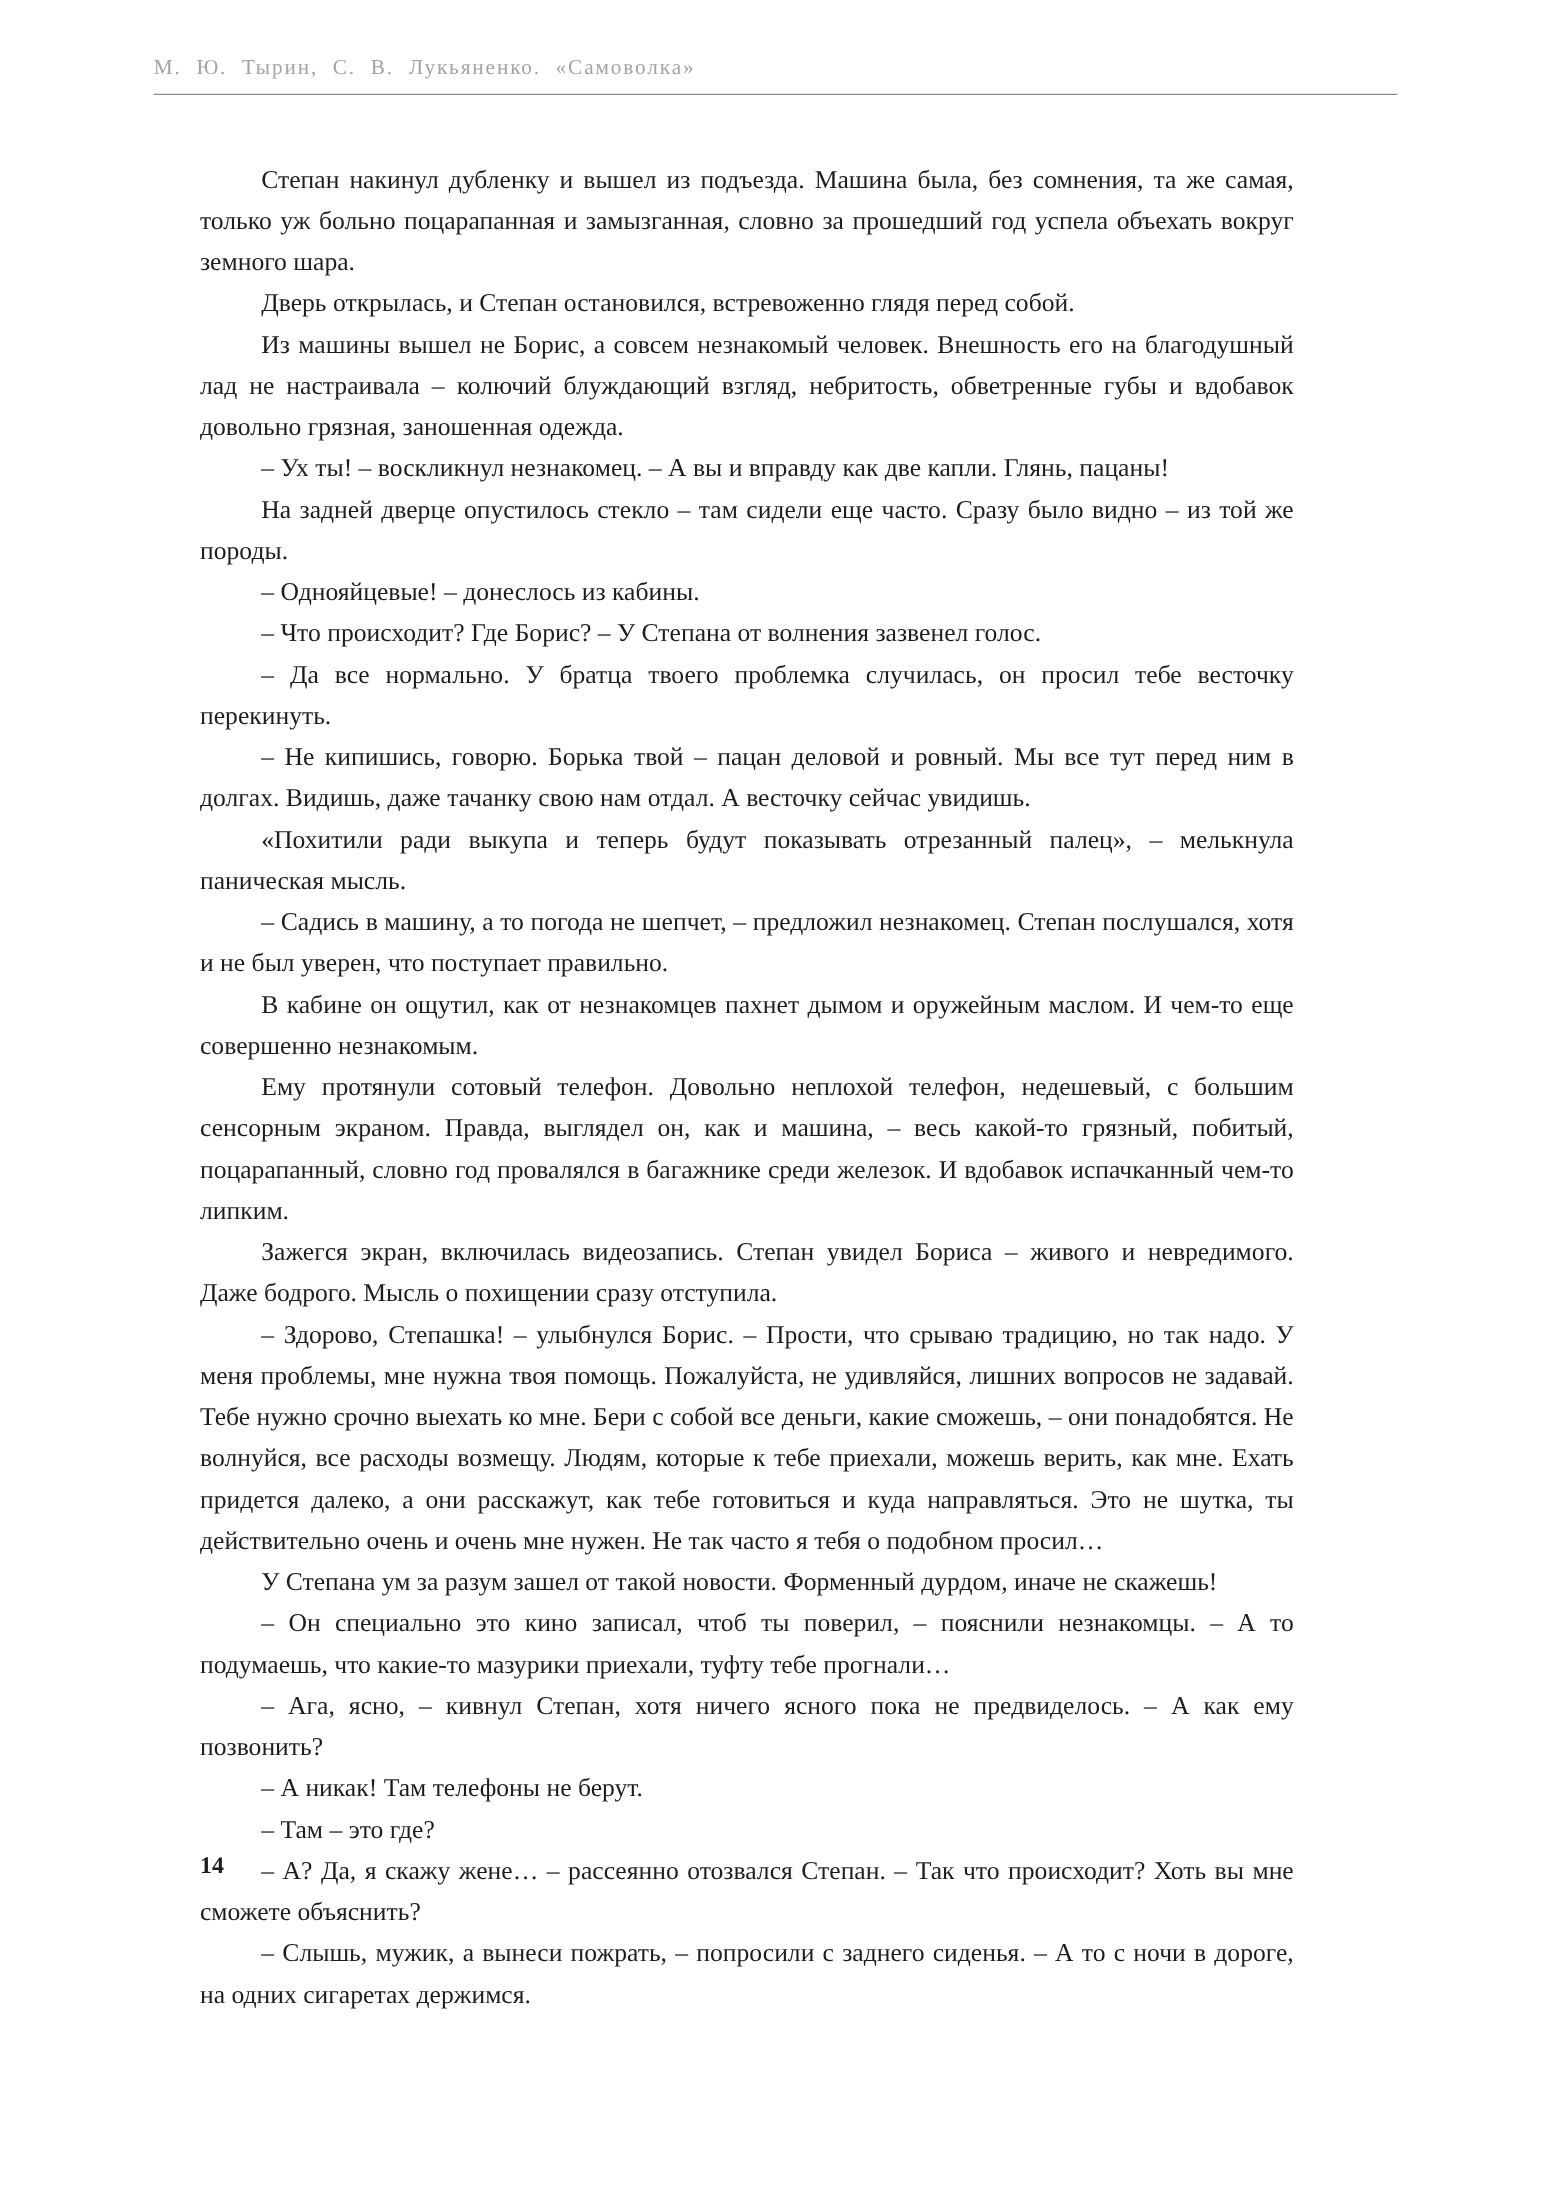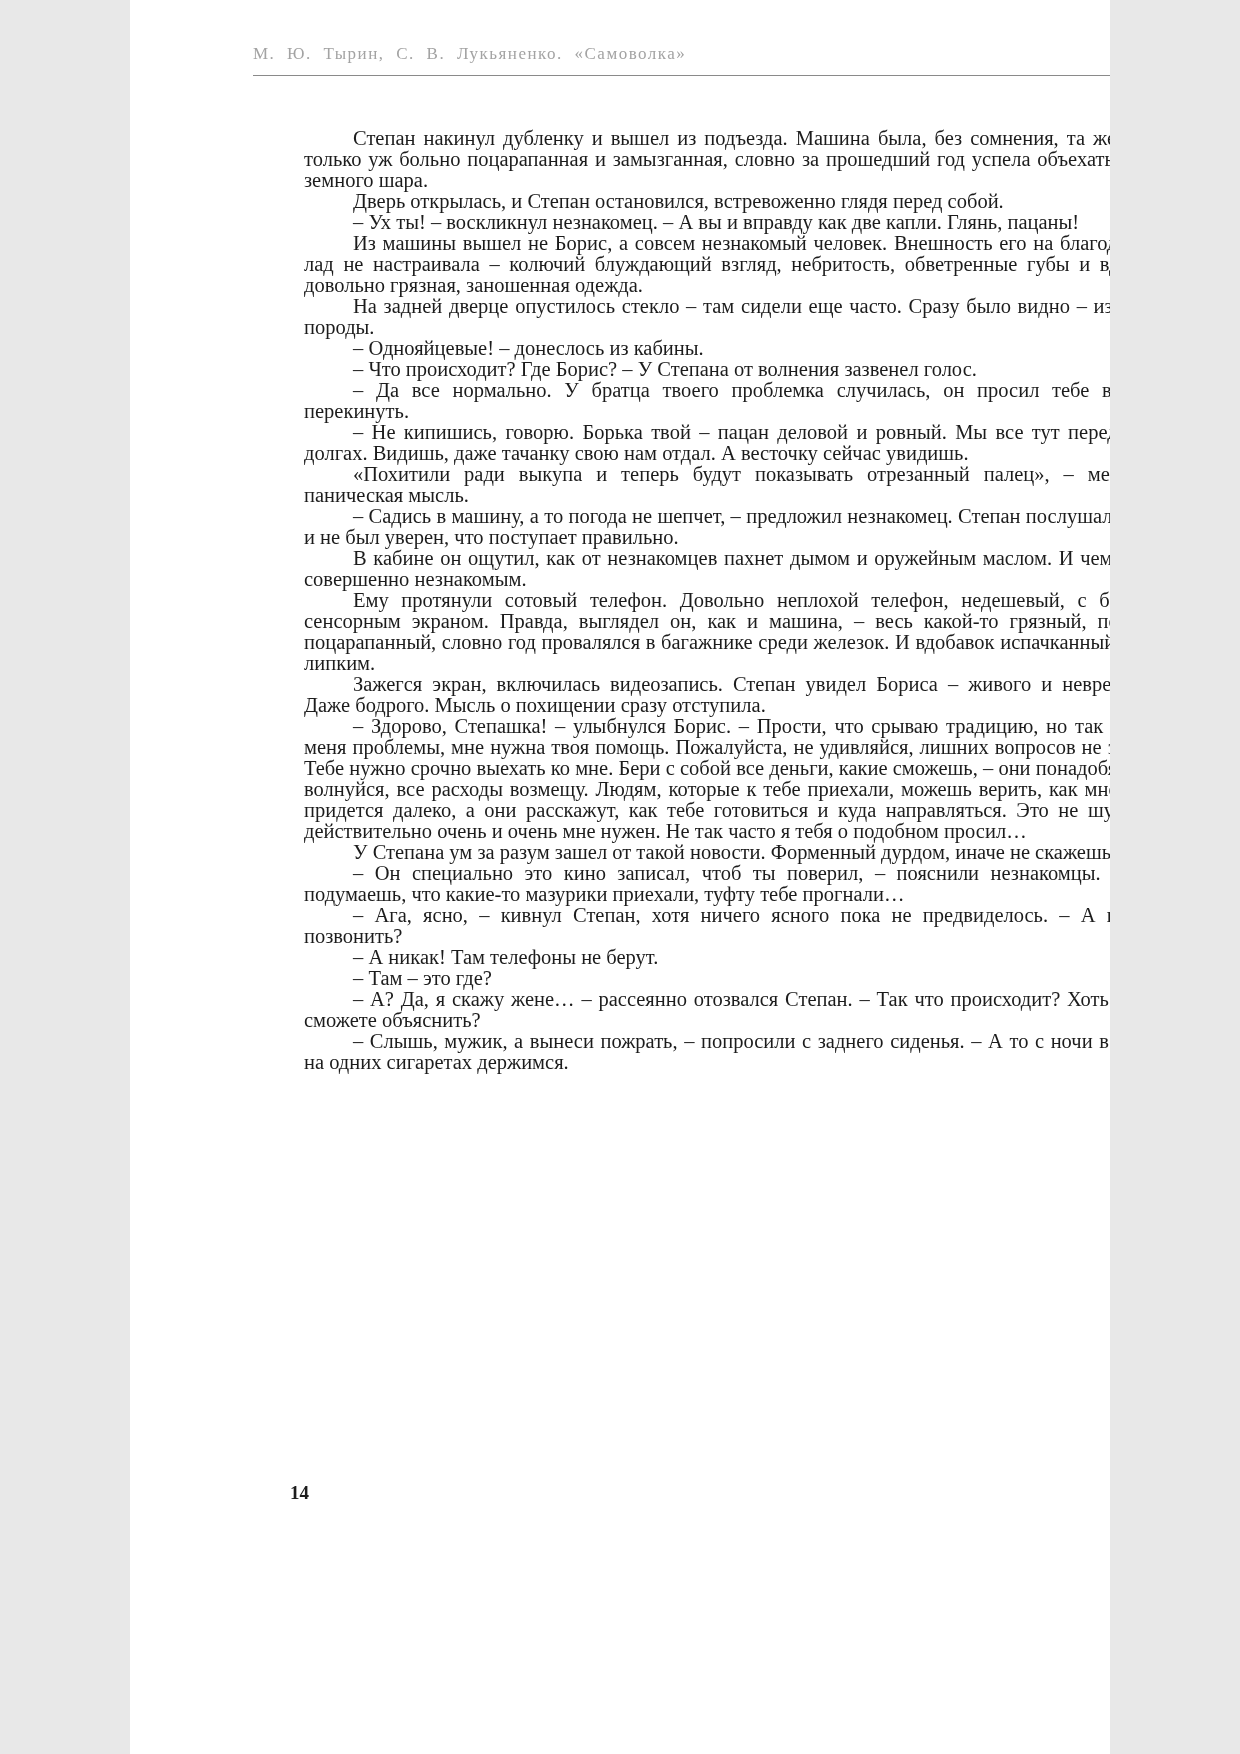--- a/index.html
+++ b/index.html
@@ -2,21 +2,21 @@
 <html><head>
 <meta charset="utf-8">
 <style>
   html, body {
     margin: 0;
     padding: 0;
     background: #e8e8e8;
   }
   .page {
     position: relative;
-    width: 980px;
+    width: 1240px;
     height: 1754px;
     margin: 0 auto;
     background: #ffffff;
     overflow: hidden;
     font-family: "Liberation Serif", serif;
     color: #1c1c1c;
   }
   .page-header {
     position: absolute;
     top: 44px;
@@ -30,24 +30,24 @@
     word-spacing: 6px;
     color: #a3a3a3;
   }
   .header-rule {
     margin-top: 11px;
     border-bottom: 1.5px solid #8a8a8a;
   }
   .body-text {
     position: absolute;
     top: 128px;
-    left: 174px;
+    left: 160px;
     width: 875px;
     font-size: 20.5px;
-    line-height: 21px;
+    line-height: 33px;
     text-align: justify;
   }
   .body-text p {
     margin: 0;
     padding: 0;
     text-indent: 49px;
   }
   .page-number {
     position: absolute;
     top: 1482px;
@@ -65,22 +65,22 @@
 <div class="page">
 
   <header class="page-header">
     <div class="header-title">М. Ю. Тырин, С. В. Лукьяненко. «Самоволка»</div>
     <div class="header-rule"></div>
   </header>
 
   <main class="body-text">
       <p>Степан накинул дубленку и вышел из подъезда. Машина была, без сомнения, та же самая, только уж больно поцарапанная и замызганная, словно за прошедший год успела объехать вокруг земного шара.</p>
       <p>Дверь открылась, и Степан остановился, встревоженно глядя перед собой.</p>
+      <p>Из машины вышел не Борис, а совсем незнакомый человек. Внешность его на благодушный лад не настраивала – колючий блуждающий взгляд, небритость, обветренные губы и вдобавок довольно грязная, заношенная одежда.</p>
       <p>– Ух ты! – воскликнул незнакомец. – А вы и вправду как две капли. Глянь, пацаны!</p>
-      <p>Из машины вышел не Борис, а совсем незнакомый человек. Внешность его на благодушный лад не настраивала – колючий блуждающий взгляд, небритость, обветренные губы и вдобавок довольно грязная, заношенная одежда.</p>
       <p>На задней дверце опустилось стекло – там сидели еще часто. Сразу было видно – из той же породы.</p>
       <p>– Однояйцевые! – донеслось из кабины.</p>
       <p>– Что происходит? Где Борис? – У Степана от волнения зазвенел голос.</p>
       <p>– Да все нормально. У братца твоего проблемка случилась, он просил тебе весточку перекинуть.</p>
       <p>– Не кипишись, говорю. Борька твой – пацан деловой и ровный. Мы все тут перед ним в долгах. Видишь, даже тачанку свою нам отдал. А весточку сейчас увидишь.</p>
       <p>«Похитили ради выкупа и теперь будут показывать отрезанный палец», – мелькнула паническая мысль.</p>
       <p>– Садись в машину, а то погода не шепчет, – предложил незнакомец. Степан послушался, хотя и не был уверен, что поступает правильно.</p>
       <p>В кабине он ощутил, как от незнакомцев пахнет дымом и оружейным маслом. И чем-то еще совершенно незнакомым.</p>
       <p>Ему протянули сотовый телефон. Довольно неплохой телефон, недешевый, с большим сенсорным экраном. Правда, выглядел он, как и машина, – весь какой-то грязный, побитый, поцарапанный, словно год провалялся в багажнике среди железок. И вдобавок испачканный чем-то липким.</p>
       <p>Зажегся экран, включилась видеозапись. Степан увидел Бориса – живого и невредимого. Даже бодрого. Мысль о похищении сразу отступила.</p>

